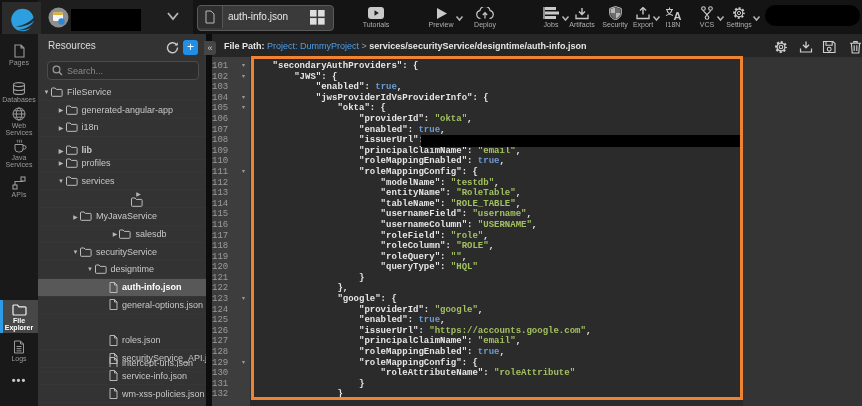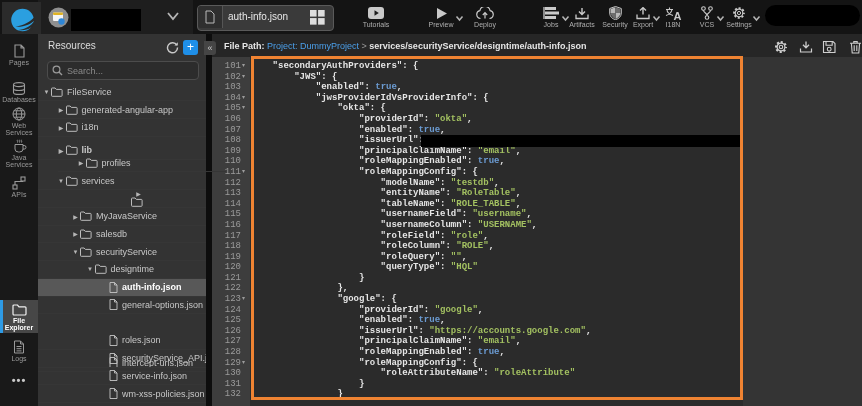--- a/index.html
+++ b/index.html
@@ -41,21 +41,21 @@
 .arw{font-size:6px;color:#b5b5b5;width:9px;flex:none;text-align:center;}
 .icoF{flex:none;margin-right:4px;}
 
 #strip{left:206px;top:34px;width:6px;height:372px;background:#0d0d0d;}
 
 #pathbar{left:212px;top:34px;width:650px;height:23px;background:#262626;}
 #pathTxt{left:224px;top:41px;font-size:9px;color:#e6e6e6;font-weight:bold;white-space:nowrap;}
 #pathTxt .blue{color:#4b9fea;font-weight:normal;}
 #pathTxt .gt{color:#9a9a9a;font-weight:normal;}
 #gutter{left:212px;top:57px;width:38px;height:349px;background:#3d3d3d;}
-#gutter pre{margin:0;padding:4px 0 0 0;font-family:"Liberation Mono",monospace;font-size:9px;line-height:10.6px;color:#9b9b9b;text-align:right;width:29px;}
+#gutter pre{margin:0;padding:4px 0 0 0;font-family:"Liberation Mono",monospace;font-size:9px;line-height:10.6px;color:#9b9b9b;width:29px;}
 #rightBg{left:743px;top:57px;width:119px;height:349px;background:#343434;}
 #code{left:250px;top:57px;width:493px;height:349px;background:#2b2b2b;overflow:hidden;}
 #code pre{margin:0;padding:4px 0 0 1px;font-family:"Liberation Mono",monospace;font-size:9px;line-height:10.6px;font-weight:bold;color:#e6e6e6;}
 .st{color:#a3c161;}
 .kw{color:#6b9bd2;}
 #orangeBox{left:251px;top:56px;width:486px;height:338px;border:3px solid #ef8332;}
 #redact3{left:421px;top:135px;width:319px;height:11.6px;background:#000;}
 .fold{position:absolute;font-size:6px;color:#9b9b9b;left:242px;}
 svg{display:block;}
 </style>
@@ -426,21 +426,21 @@
       </svg>
       <span class="nm">i18n</span>
     </div>
     <div class="trow" style="top:142px;padding-left:18.5px;font-weight:bold;">
       <span class="arw">▶</span>
       <svg class="icoF" width="12" height="10" viewBox="0 0 12 10">
         <path d="M0.5 1.8 a0.8 0.8 0 0 1 0.8 -0.8 h2.8 l1.2 1.4 h5 a0.8 0.8 0 0 1 0.8 0.8 V8.5 a0.8 0.8 0 0 1 -0.8 0.8 H1.3 a0.8 0.8 0 0 1 -0.8 -0.8 z" stroke="#bdbdbd" stroke-width="1" fill="none"></path>
       </svg>
       <span class="nm">lib</span>
     </div>
-    <div class="trow" style="top:154.5px;padding-left:18.5px;margin-left:20px;">
+    <div class="trow" style="top:154.5px;padding-left:18.5px;">
       <span class="arw">▶</span>
       <svg class="icoF" width="12" height="10" viewBox="0 0 12 10">
         <path d="M0.5 1.8 a0.8 0.8 0 0 1 0.8 -0.8 h2.8 l1.2 1.4 h5 a0.8 0.8 0 0 1 0.8 0.8 V8.5 a0.8 0.8 0 0 1 -0.8 0.8 H1.3 a0.8 0.8 0 0 1 -0.8 -0.8 z" stroke="#bdbdbd" stroke-width="1" fill="none"></path>
       </svg>
       <span class="nm">profiles</span>
     </div>
     <div class="trow" style="top:172.25px;padding-left:18.5px;">
       <span class="arw">▼</span>
       <svg class="icoF" width="12" height="10" viewBox="0 0 12 10">
         <path d="M0.5 1.8 a0.8 0.8 0 0 1 0.8 -0.8 h2.8 l1.2 1.4 h5 a0.8 0.8 0 0 1 0.8 0.8 V8.5 a0.8 0.8 0 0 1 -0.8 0.8 H1.3 a0.8 0.8 0 0 1 -0.8 -0.8 z" stroke="#bdbdbd" stroke-width="1" fill="none"></path>
@@ -454,21 +454,21 @@
       </svg>
       <span class="nm">FileService</span>
     </div>
     <div class="trow" style="top:207.75px;padding-left:33px;">
       <span class="arw">▶</span>
       <svg class="icoF" width="12" height="10" viewBox="0 0 12 10">
         <path d="M0.5 1.8 a0.8 0.8 0 0 1 0.8 -0.8 h2.8 l1.2 1.4 h5 a0.8 0.8 0 0 1 0.8 0.8 V8.5 a0.8 0.8 0 0 1 -0.8 0.8 H1.3 a0.8 0.8 0 0 1 -0.8 -0.8 z" stroke="#bdbdbd" stroke-width="1" fill="none"></path>
       </svg>
       <span class="nm">MyJavaService</span>
     </div>
-    <div class="trow" style="top:225.5px;padding-left:33px;">
+    <div class="trow" style="top:225.5px;padding-left:33px;justify-content:center;">
       <span class="arw">▶</span>
       <svg class="icoF" width="12" height="10" viewBox="0 0 12 10">
         <path d="M0.5 1.8 a0.8 0.8 0 0 1 0.8 -0.8 h2.8 l1.2 1.4 h5 a0.8 0.8 0 0 1 0.8 0.8 V8.5 a0.8 0.8 0 0 1 -0.8 0.8 H1.3 a0.8 0.8 0 0 1 -0.8 -0.8 z" stroke="#bdbdbd" stroke-width="1" fill="none"></path>
       </svg>
       <span class="nm">salesdb</span>
     </div>
     <div class="trow" style="top:243.25px;padding-left:33px;">
       <span class="arw">▼</span>
       <svg class="icoF" width="12" height="10" viewBox="0 0 12 10">
         <path d="M0.5 1.8 a0.8 0.8 0 0 1 0.8 -0.8 h2.8 l1.2 1.4 h5 a0.8 0.8 0 0 1 0.8 0.8 V8.5 a0.8 0.8 0 0 1 -0.8 0.8 H1.3 a0.8 0.8 0 0 1 -0.8 -0.8 z" stroke="#bdbdbd" stroke-width="1" fill="none"></path>

